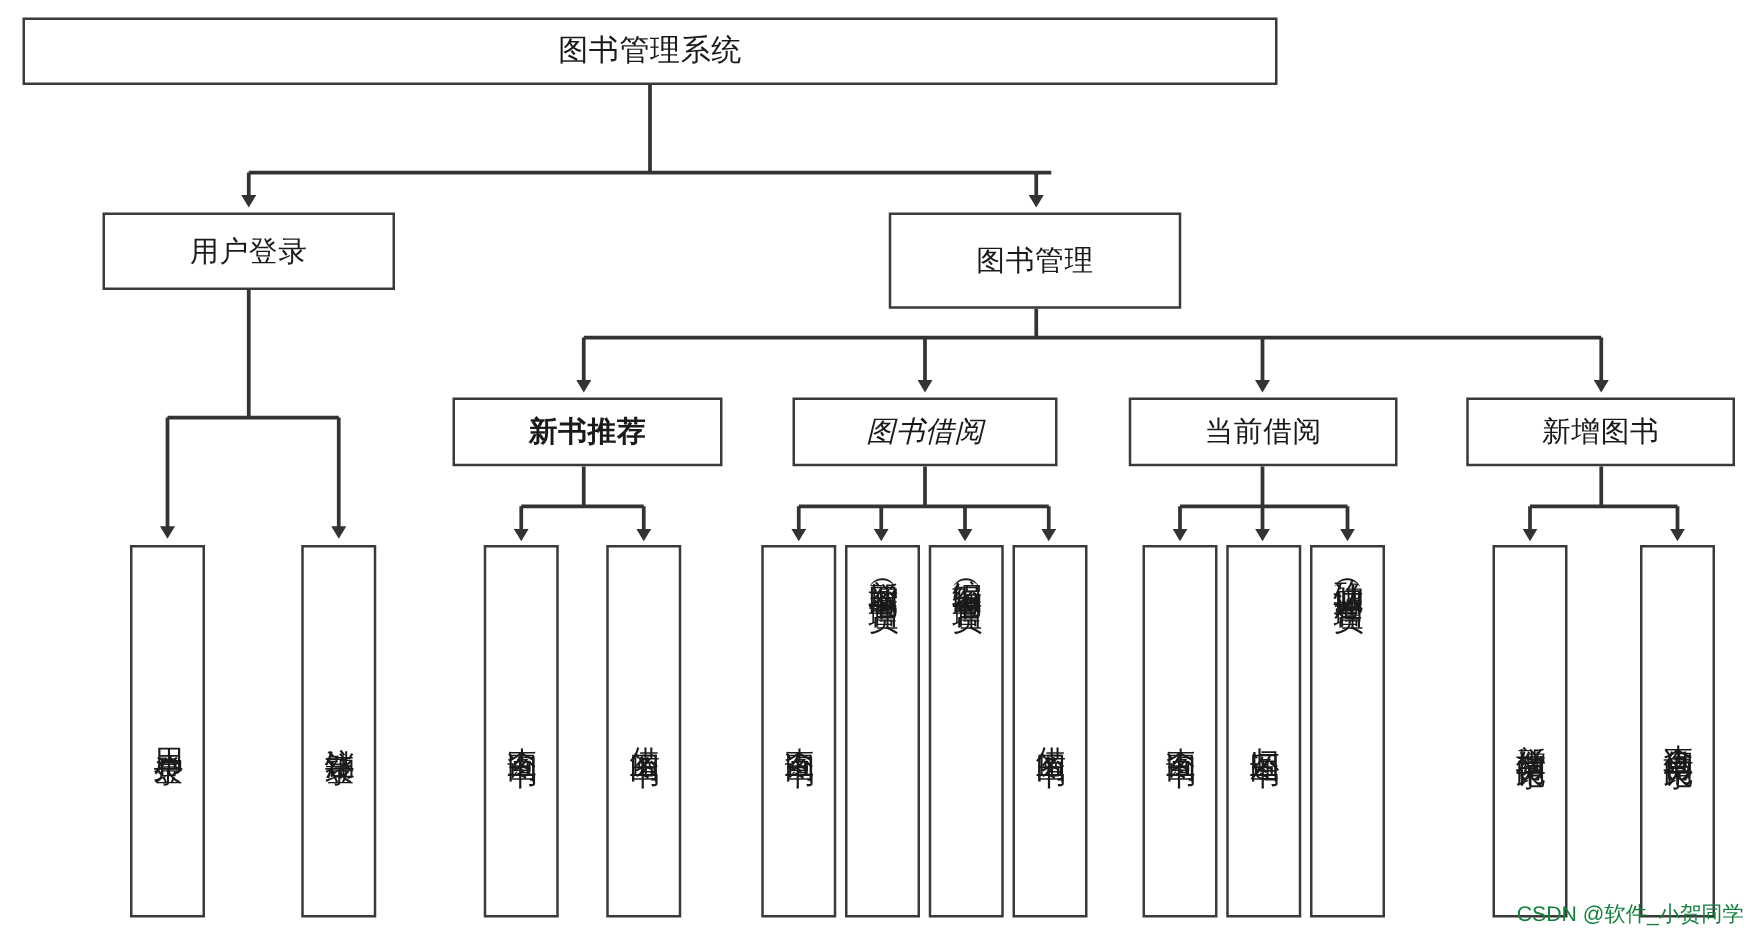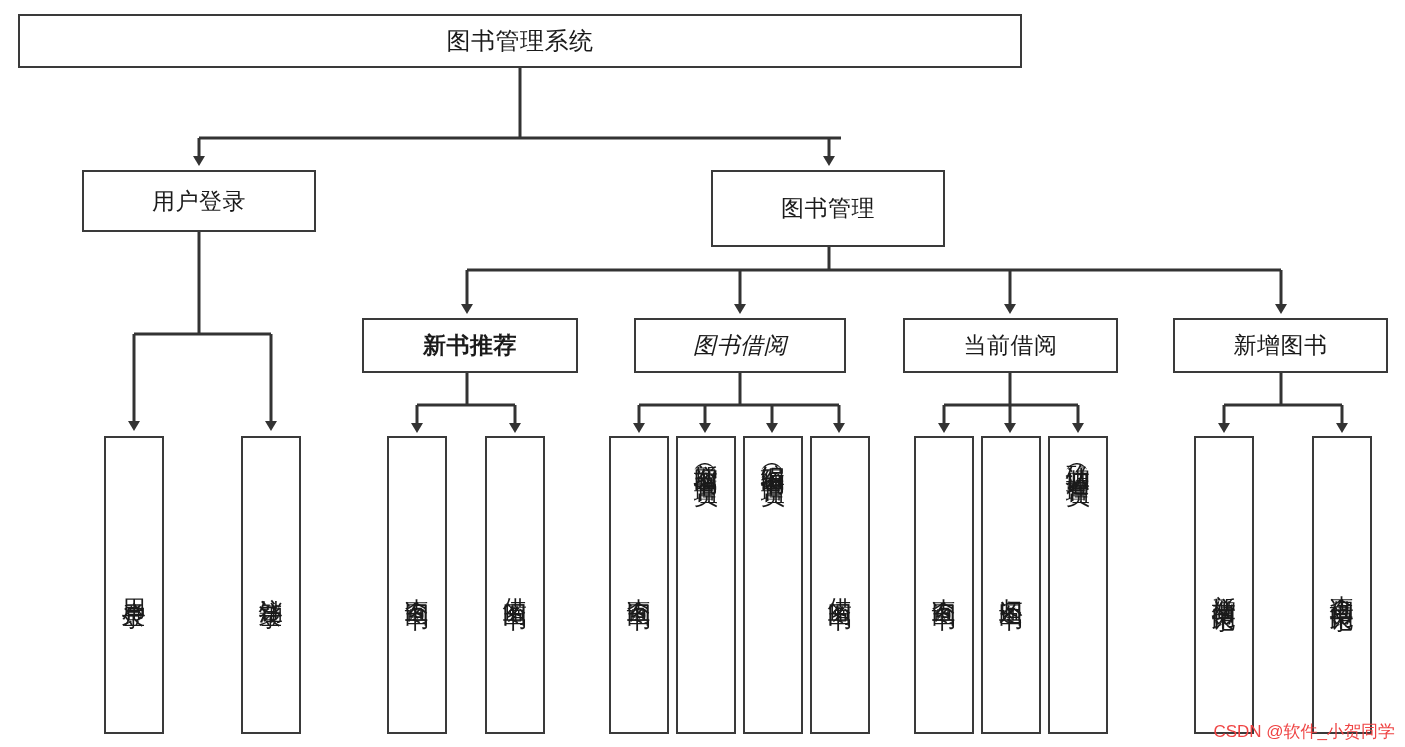--- a/index.html
+++ b/index.html
@@ -50,21 +50,21 @@
     white-space:normal;
     max-height:100%;
   }
   .v-node.top-align{align-items:flex-start;}
 
   .watermark{
     position:absolute;
     right:10px;
     bottom:4px;
     font-size:17px;
-    color:#ef4444;
+    color:#15803d;
     z-index:3;
     white-space:nowrap;
   }
 </style>
 </head>
 <body>
 
 <div id="stage">
 
   <svg class="edges" viewBox="0 0 1405 747" xmlns="http://www.w3.org/2000/svg">

